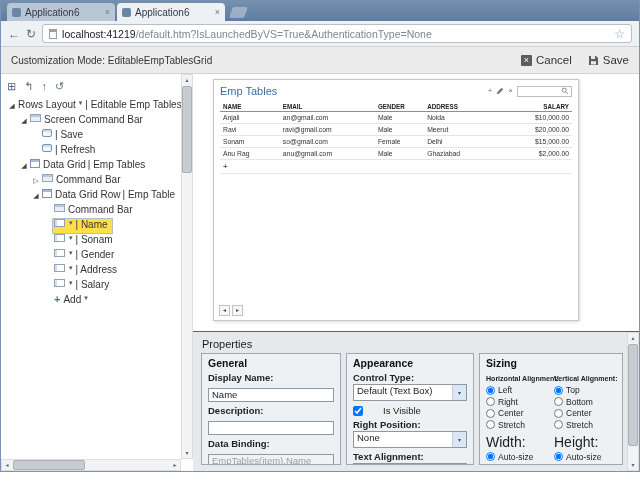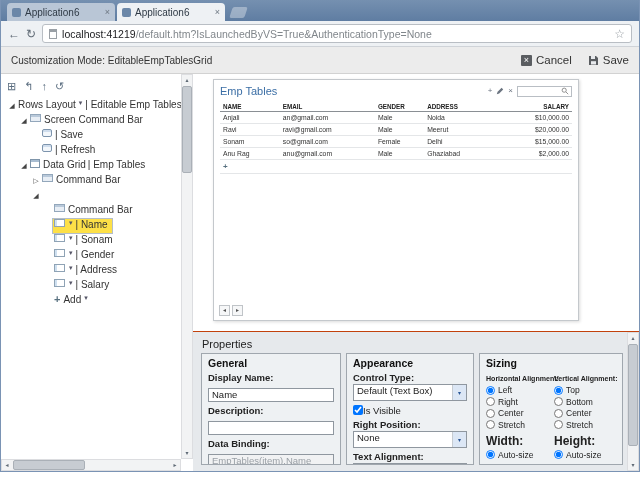--- a/index.html
+++ b/index.html
@@ -89,28 +89,28 @@
   .group-title{font-size:10.5px;font-weight:bold;color:#111;margin:0 0 3px}
   .g-general{width:140px}
   .g-appearance{width:128px}
   .g-sizing{flex:1}
   .f-label{display:block;font-size:9.5px;font-weight:bold;color:#222;margin:3px 0 1px;white-space:nowrap}
   .t-input{width:100%;height:14px;border:1px solid #8f979f;font-size:9.5px;padding:0 3px;box-sizing:border-box;font-family:"Liberation Sans",sans-serif;background:#fff;color:#222}
   .input-disabled{background:#f1f2f3;color:#9aa0a6}
   .selectbox{height:15px;border:1px solid #8f979f;background:#fff;display:flex;align-items:flex-start;font-size:9.5px;color:#222;padding-left:3px;overflow:hidden}
   .sel-text{flex:1;white-space:nowrap;overflow:hidden}
   .sel-arrow{width:13px;height:100%;background:#dce7f5;border-left:1px solid #c6ccd2;display:flex;align-items:center;justify-content:center;font-size:6px;color:#2b5797;flex:none}
-  .check-row{display:flex;align-items:flex-start;gap:0;margin:4px 0 2px;font-size:9.5px;color:#222}
+  .check-row{display:flex;align-items:flex-end;gap:20px;margin:4px 0 2px;font-size:9.5px;color:#222}
   input[type=checkbox]{width:10px;height:10px;margin:0}
   input[type=radio]{width:9px;height:9px;margin:0}
   .sz-cols{display:flex;gap:6px}
   .sz-col{flex:1;min-width:0}
   .subhead{font-size:8px;font-weight:bold;color:#222;white-space:nowrap;margin:2px 0 2px;transform:scaleX(.88);transform-origin:0 50%}
   .radio-row{display:flex;align-items:center;gap:3px;font-size:8.5px;color:#222;margin:1.5px 0;white-space:nowrap}
-  .mini-label{font-size:12px;font-weight:bold;color:#222;margin:3px 0 1px;white-space:nowrap}
+  .mini-label{font-size:14px;font-weight:normal;color:#222;margin:3px 0 1px;white-space:nowrap}
   .mini-input{width:100%;height:14px;border:1px solid #8f979f;font-size:9px;padding:0 3px;box-sizing:border-box;background:#fff;font-family:"Liberation Sans",sans-serif}
   .props-vscroll{position:absolute;right:0;top:0;bottom:0}
 </style>
 </head>
 <body>
 
 <div class="window">
 
   <div class="tabstrip">
     <div class="tab inactive">
@@ -209,20 +209,25 @@
         <div class="tree-row" style="--l:2">
           <span class="expander">▷</span>
           <span class="row-inner">
             <span class="ticon cmdbar"></span>
             <span class="t-secondary">Command Bar</span>
           </span>
         </div>
 
         <div class="tree-row" style="--l:2">
           <span class="expander">◢</span>
+          <span class="row-inner">
+            <span class="ticon gridicon"></span>
+            <span class="t-primary">Data Grid Row</span>
+            <span class="t-secondary">| Emp Table</span>
+          </span>
         </div>
 
         <div class="tree-row" style="--l:3">
           <span class="expander"></span>
           <span class="row-inner">
             <span class="ticon cmdbar"></span>
             <span class="t-secondary">Command Bar</span>
           </span>
         </div>
 

